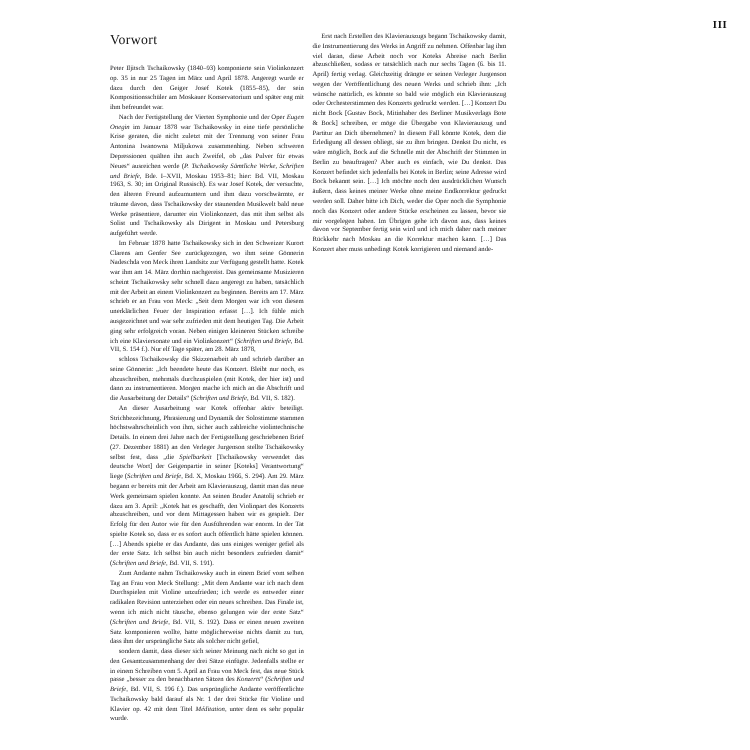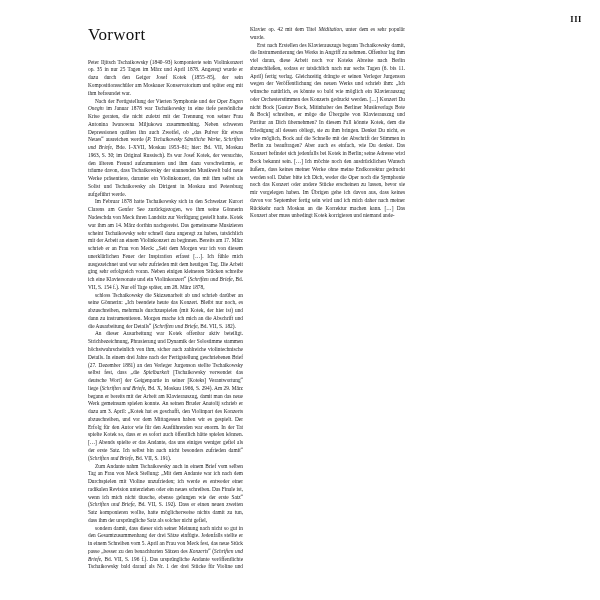--- a/index.html
+++ b/index.html
@@ -37,21 +37,21 @@
     top: 26px;
     bottom: 18px;
   }
   .cols {
     column-count: 3;
     column-gap: 7px;
     column-fill: auto;
     height: 556px;
   }
   .title {
-    font-size: 17px;
+    font-size: 11px;
     font-weight: 400;
     letter-spacing: 0.3px;
     margin: 0 0 14px 0;
     color: #111;
     line-height: 1.1;
   }
   p.para {
     margin: 0;
     font-size: 5.35px;
     line-height: 1.455;

